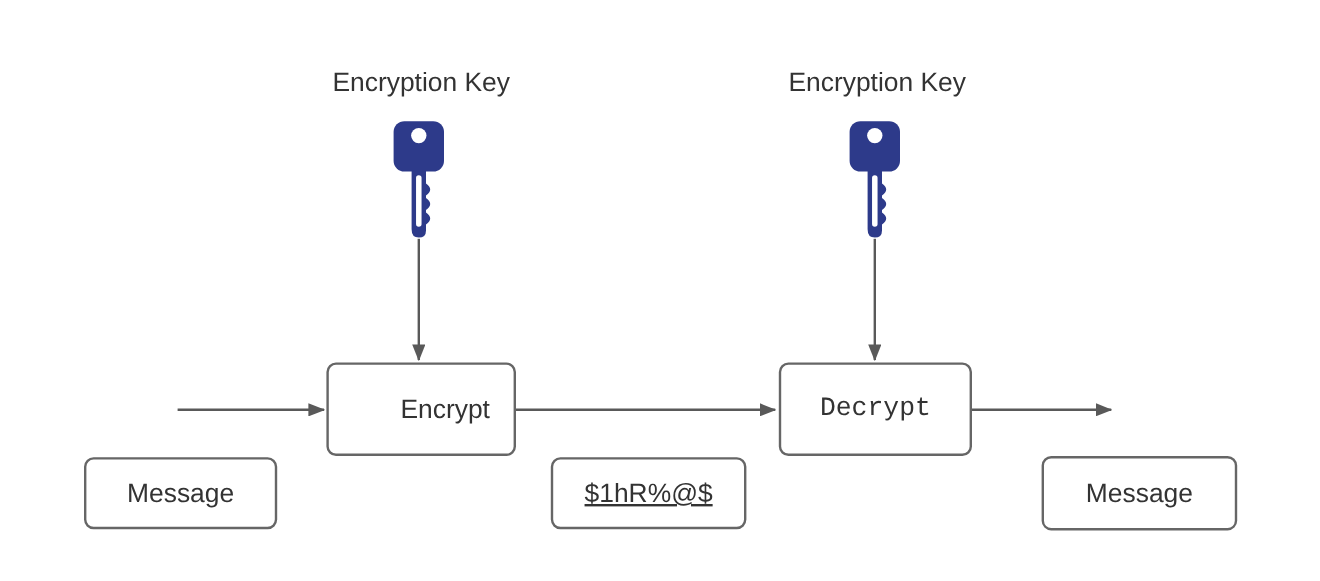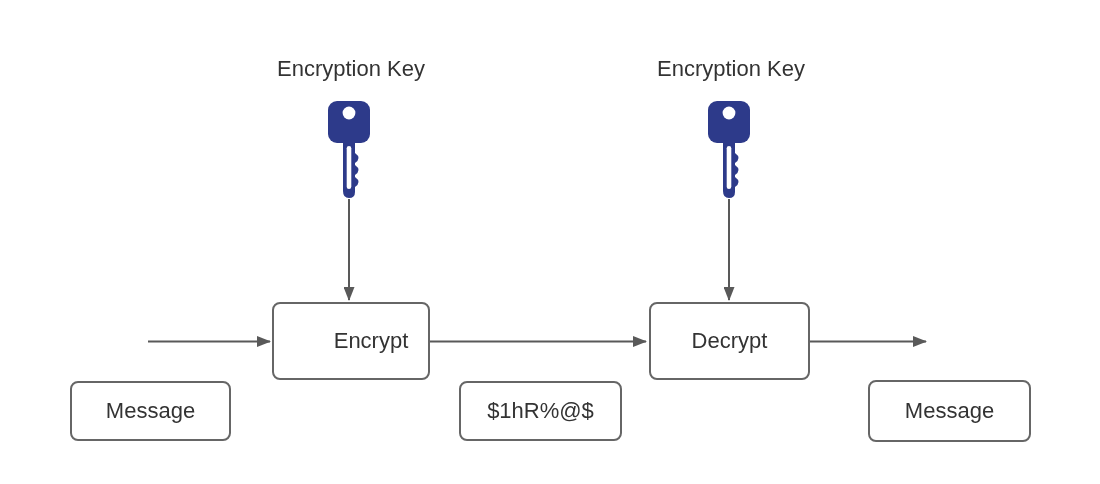--- a/index.html
+++ b/index.html
@@ -53,24 +53,24 @@
   .floating-label {
     position: absolute;
     color: var(--text-color);
     font-size: 22px;
     line-height: 1.1;
     text-align: center;
     width: 220px;
   }
   .process-box { width: 158px; height: 78px; top: 302px; }
   #encrypt-box { left: 272px; padding-left: 40px; }
-  #decrypt-box { left: 649px; width: 161px; }
+  #decrypt-box { left: 649px; width: 161px; font-family: Liberation Mono, monospace; }
   .data-box { height: 60px; top: 381px; }
   #message-in-box  { left: 70px;  width: 161px; }
-  #ciphertext-box  { left: 459px; width: 163px; }
+  #ciphertext-box  { left: 459px; width: 163px; text-decoration: underline; }
   #message-out-box { left: 868px; width: 163px; top: 380px; height: 62px; }
   #encryption-key-label { left: 241px; top: 57px; }
   #decryption-key-label { left: 621px; top: 57px; }
 </style>
 </head>
 <body>
 
 <div class="canvas">
 
   <svg class="connector-layer" width="1100" height="484" viewBox="0 0 1100 484" xmlns="http://www.w3.org/2000/svg">

